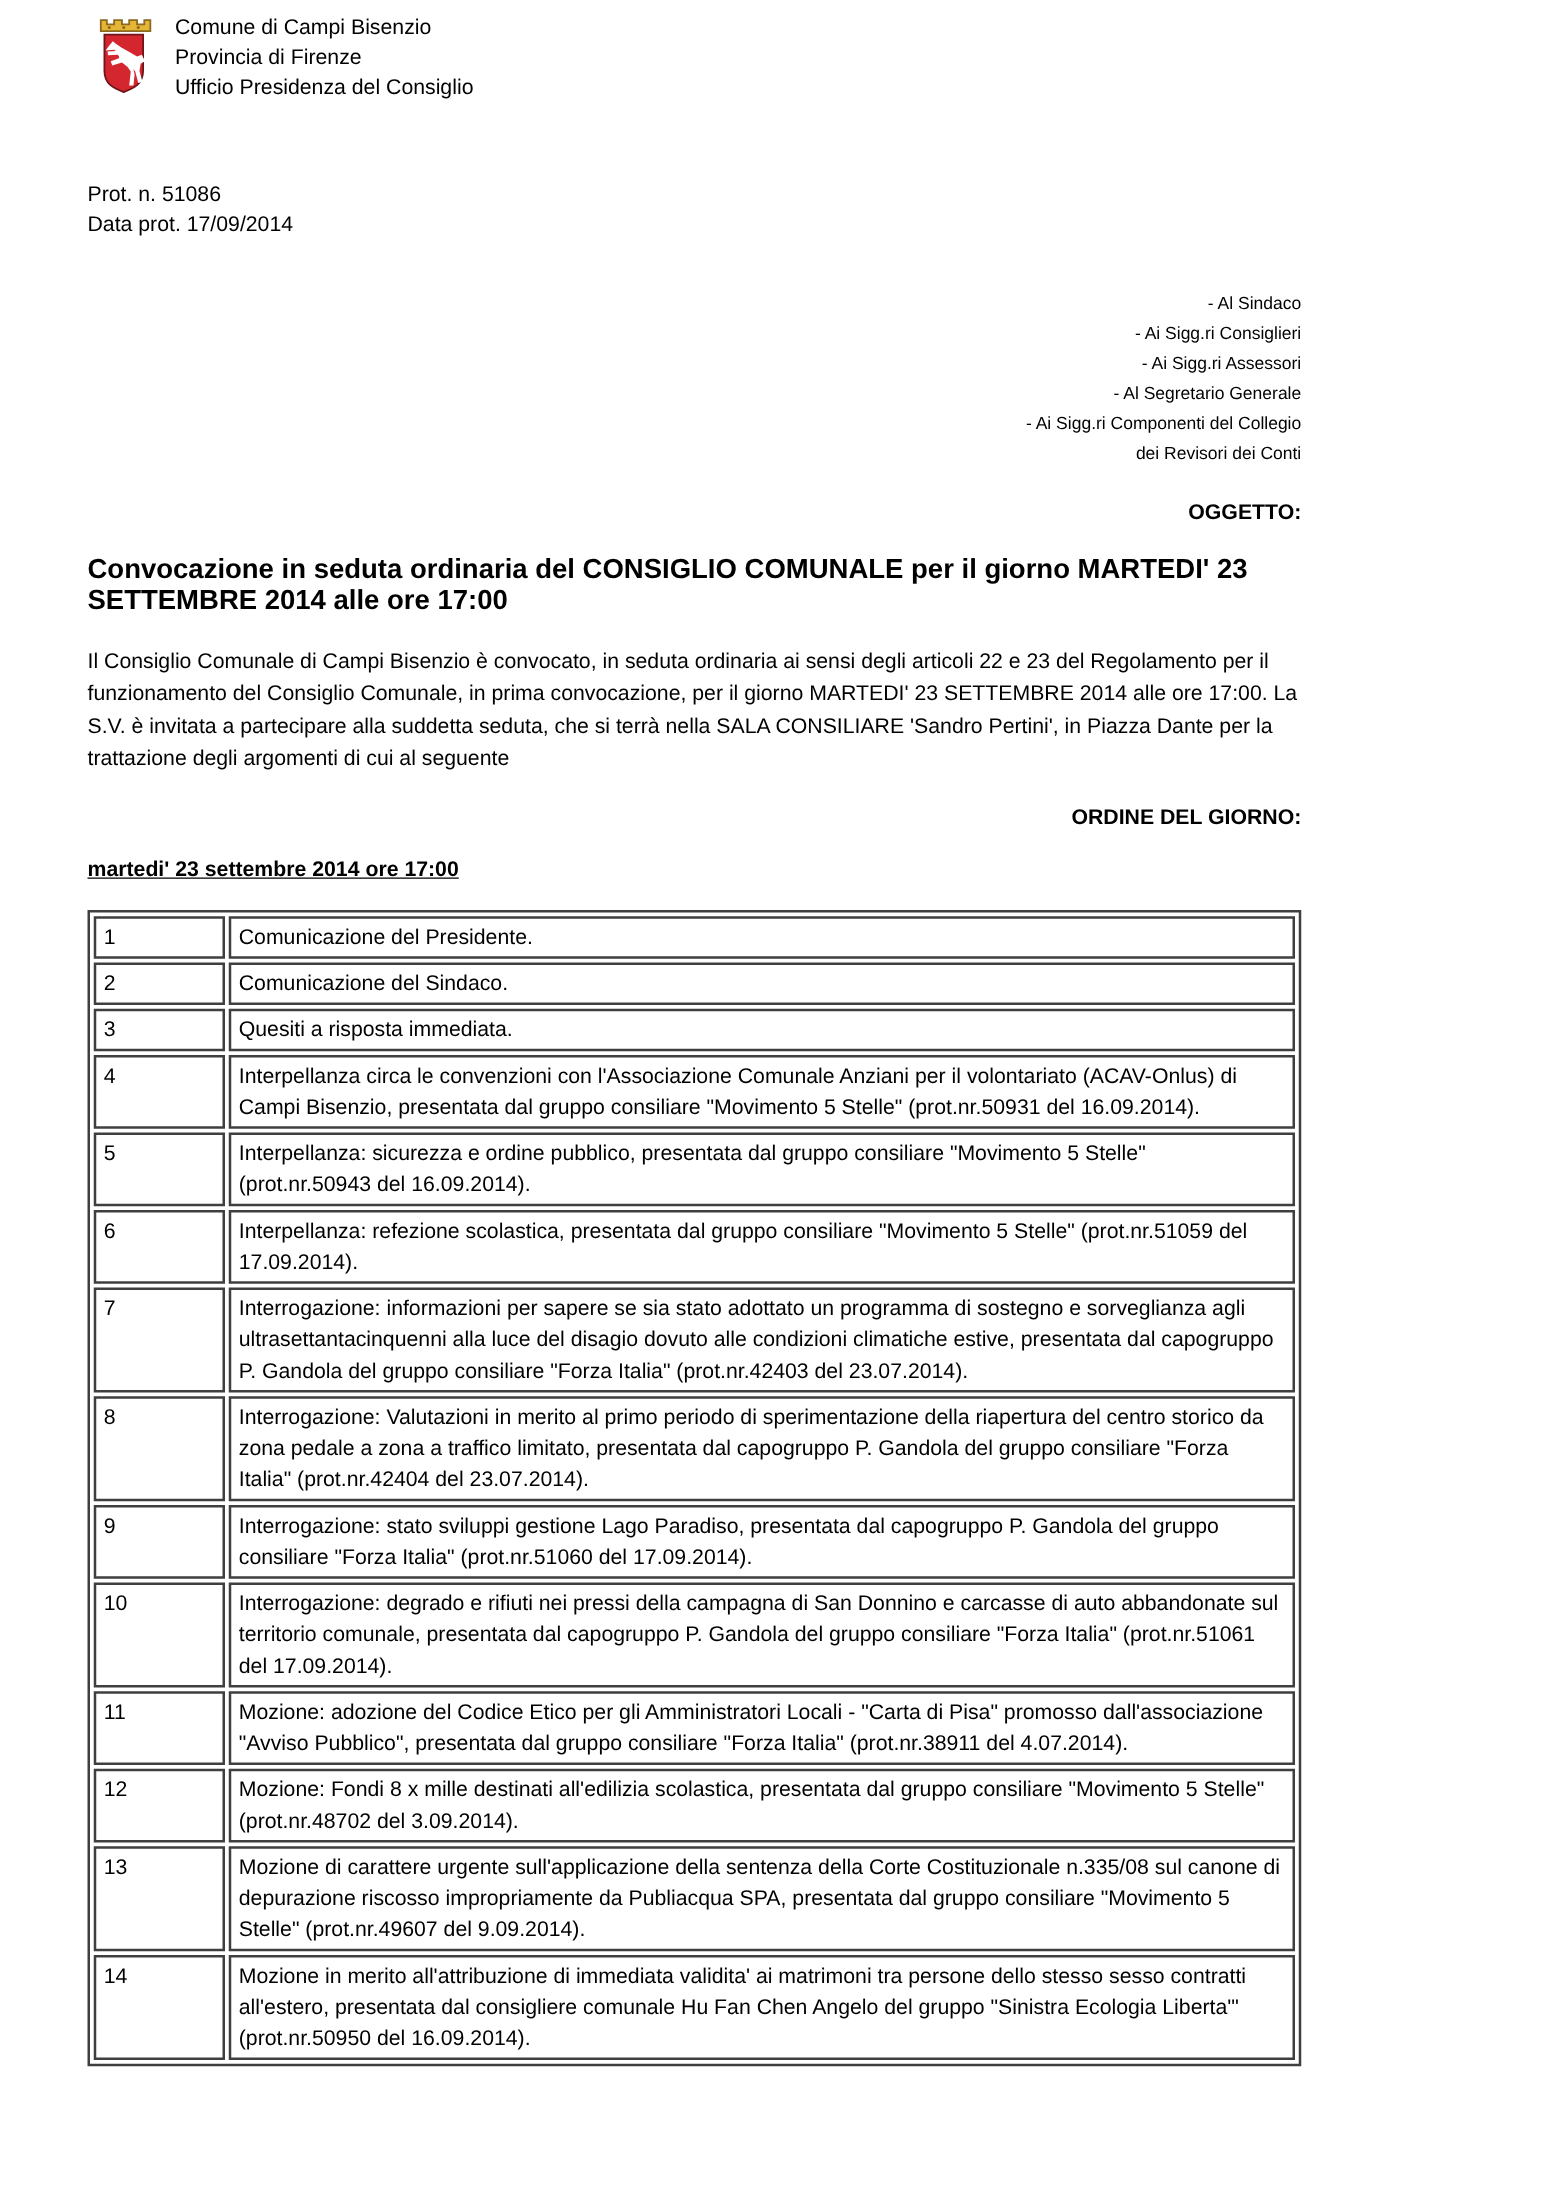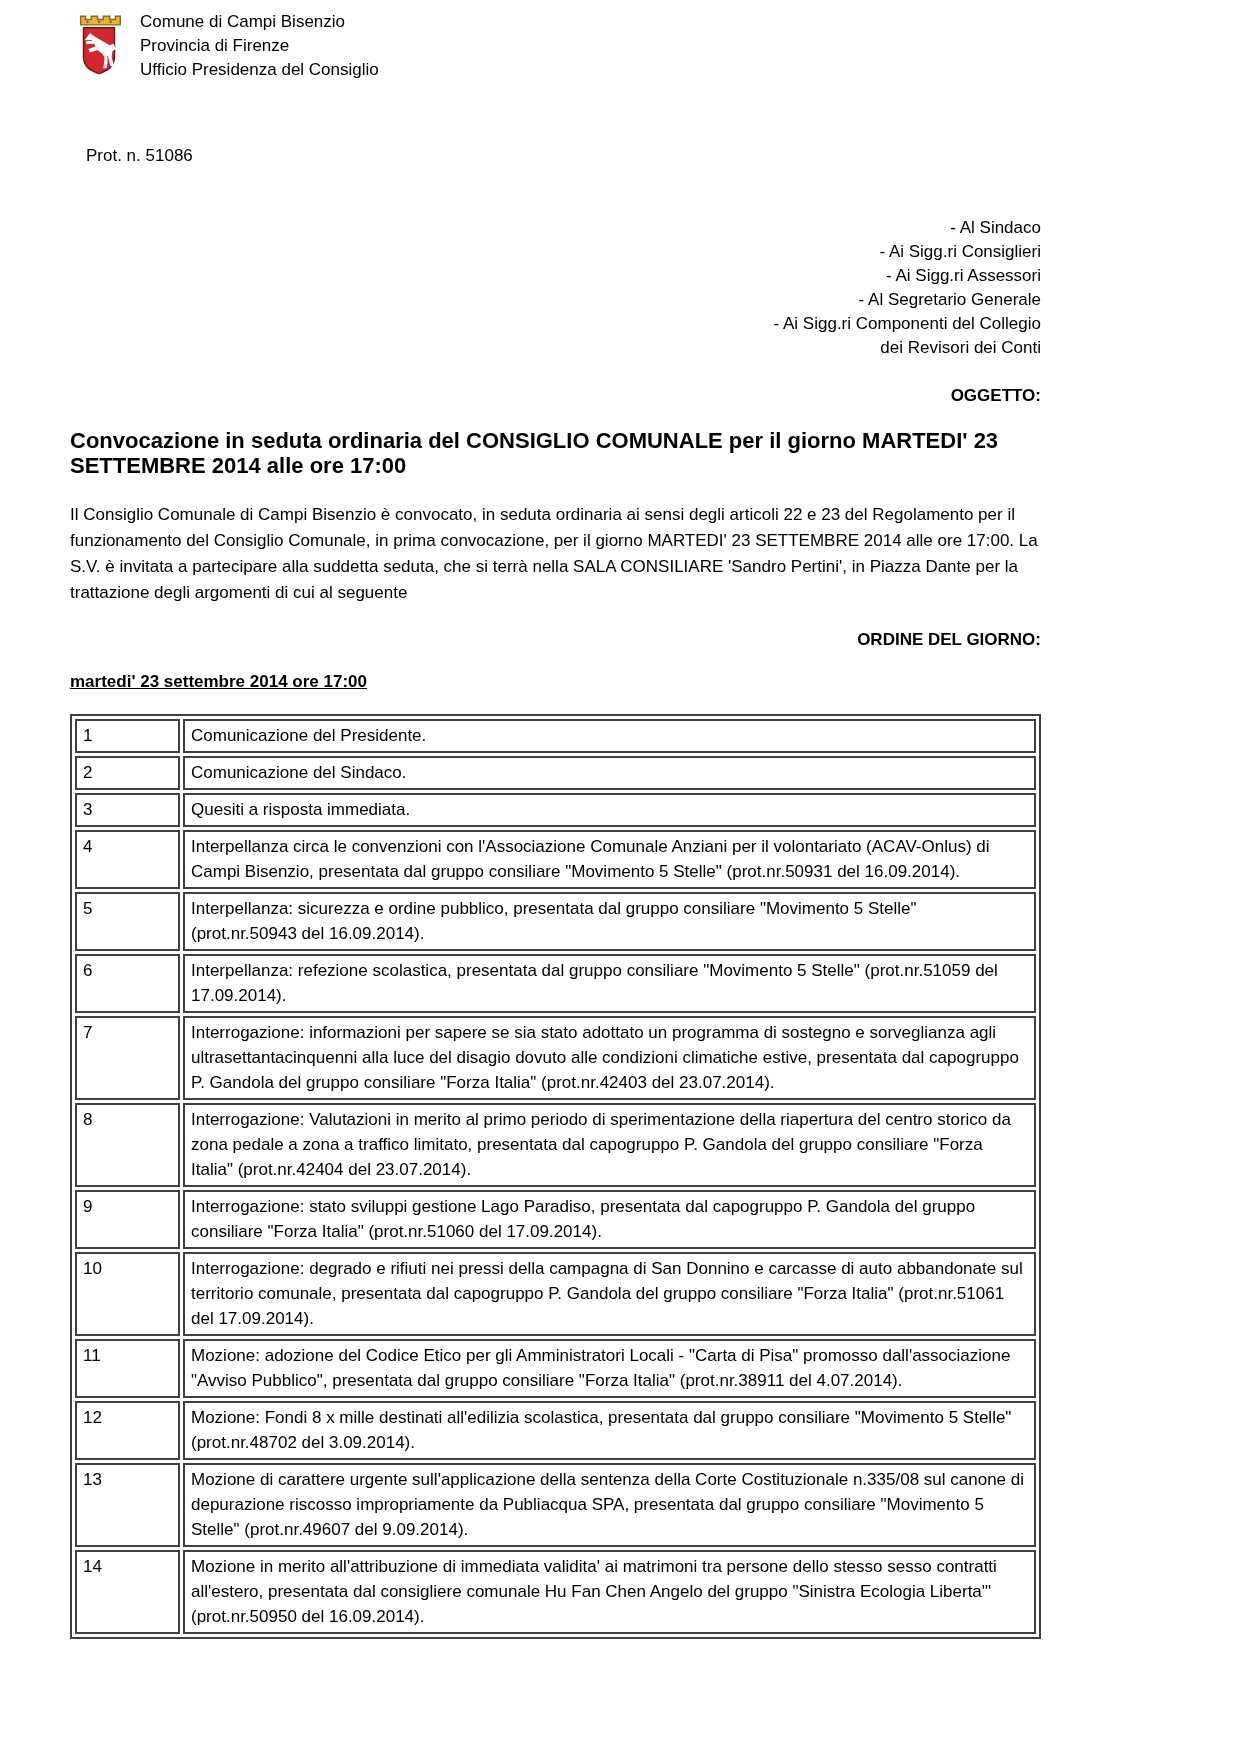--- a/index.html
+++ b/index.html
@@ -35,27 +35,26 @@
     font-size: 17px;
     line-height: 24px;
     padding-top: 2px;
   }
 
   
   .protocol {
     margin-top: 52px;
     font-size: 17px;
     line-height: 24px;
-    margin-left: 16px;
   }
 
   
   .addressees {
-    margin-top: 48px;
-    font-size: 17px;
+    margin-top: 38px;
+    font-size: 14px;
     line-height: 24px;
     text-align: right;
     list-style: none;
     padding: 0;
   }
 
   
   .subject-label {
     margin-top: 26px;
     text-align: right;
@@ -134,20 +133,21 @@
     </svg>
     <div class="org-lines">
       <div>Comune di Campi Bisenzio</div>
       <div>Provincia di Firenze</div>
       <div>Ufficio Presidenza del Consiglio</div>
     </div>
   </div>
 
   <div class="protocol">
     <div>Prot. n. 51086</div>
+    <div>Data prot. 17/09/2014</div>
   </div>
 
   <ul class="addressees">
 
       <li>- Al Sindaco</li>
 
       <li>- Ai Sigg.ri Consiglieri</li>
 
       <li>- Ai Sigg.ri Assessori</li>
 

